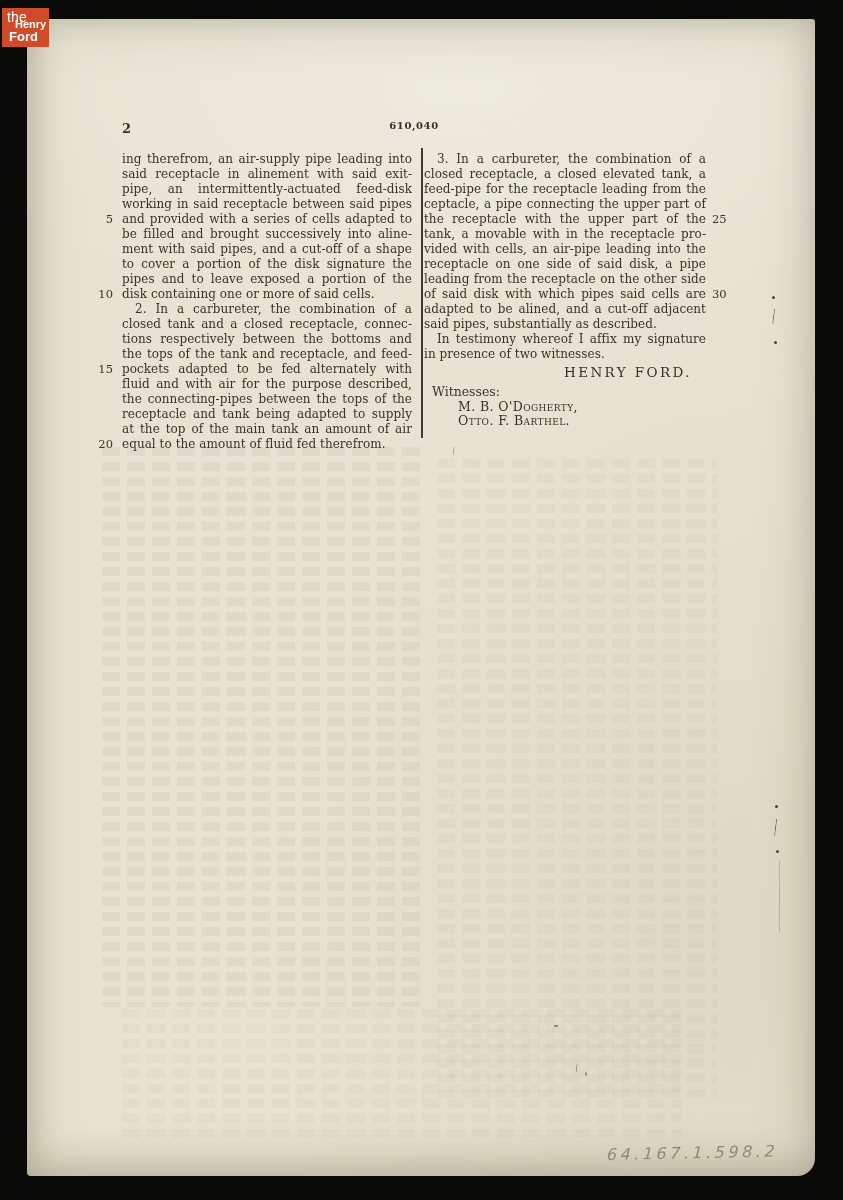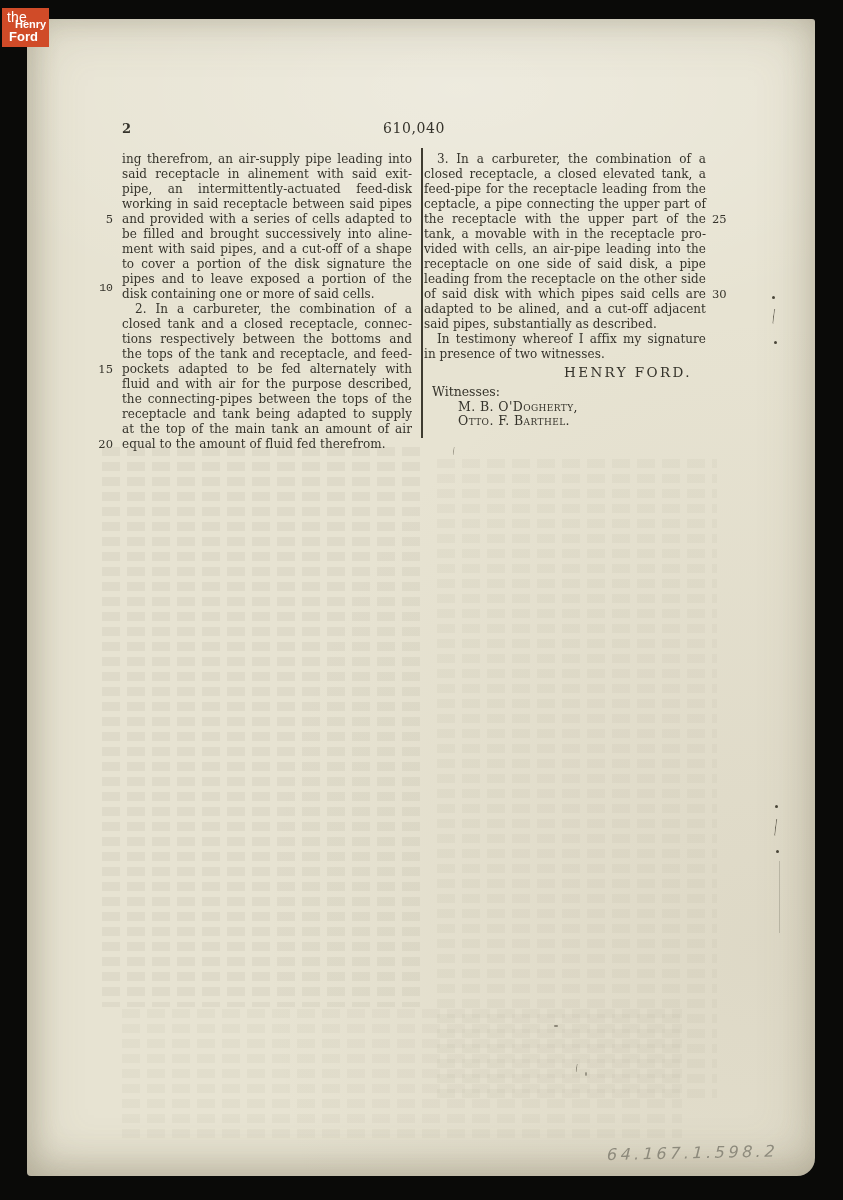--- a/index.html
+++ b/index.html
@@ -33,21 +33,21 @@
   .stamp .the{position:absolute;left:5px;top:1px;font-size:14px;font-weight:400;letter-spacing:.2px;}
   .stamp .henry{position:absolute;left:13px;top:10px;font-size:11px;font-weight:700;}
   .stamp .ford{position:absolute;left:7px;top:21px;font-size:13px;font-weight:700;}
   
   .pageno{
     position:absolute;left:95px;top:102px;
     font-size:13px;font-weight:600;
   }
   .patentno{
     position:absolute;left:95px;top:101px;width:584px;
-    text-align:center;font-size:14px;font-weight:400;letter-spacing:.6px;
+    text-align:center;font-size:10px;font-weight:700;letter-spacing:.6px;
   }
   
   .col{position:absolute;top:133px;}
   .col-left{left:95px;width:290px;}
   .col-right{left:397px;width:282px;}
   .divider{position:absolute;left:394px;top:129px;width:2px;height:290px;background:#3e3b30;}
   .tline{
     height:15px;line-height:15px;font-size:12px;
     text-align:left;white-space:normal;letter-spacing:.05px;
     color:#35332b;
@@ -116,21 +116,21 @@
       <div class="tline just">closed tank and a closed receptacle, connec-</div>
       <div class="tline just">tions respectively between the bottoms and</div>
       <div class="tline just">the tops of the tank and receptacle, and feed-</div>
       <div class="tline just">pockets adapted to be fed alternately with</div>
       <div class="tline just">fluid and with air for the purpose described,</div>
       <div class="tline just">the connecting-pipes between the tops of the</div>
       <div class="tline just">receptacle and tank being adapted to supply</div>
       <div class="tline just">at the top of the main tank an amount of air</div>
       <div class="tline">equal to the amount of fluid fed therefrom.</div>
       <span class="lnum" style="top: 60px;">5</span>
-      <span class="lnum" style="top: 128px; font-family: Liberation Mono, monospace;">10</span>
+      <span class="lnum" style="top: 135px;">10</span>
       <span class="lnum" style="top: 210px;">15</span>
       <span class="lnum" style="top: 285px;">20</span>
     </div>
 
   <div class="col col-right">
     <div style="position:static;">
         <div class="tline just ind">3. In a carbureter, the combination of a</div>
         <div class="tline just">closed receptacle, a closed elevated tank, a</div>
         <div class="tline just">feed-pipe for the receptacle leading from the</div>
         <div class="tline just">ceptacle, a pipe connecting the upper part of</div>

